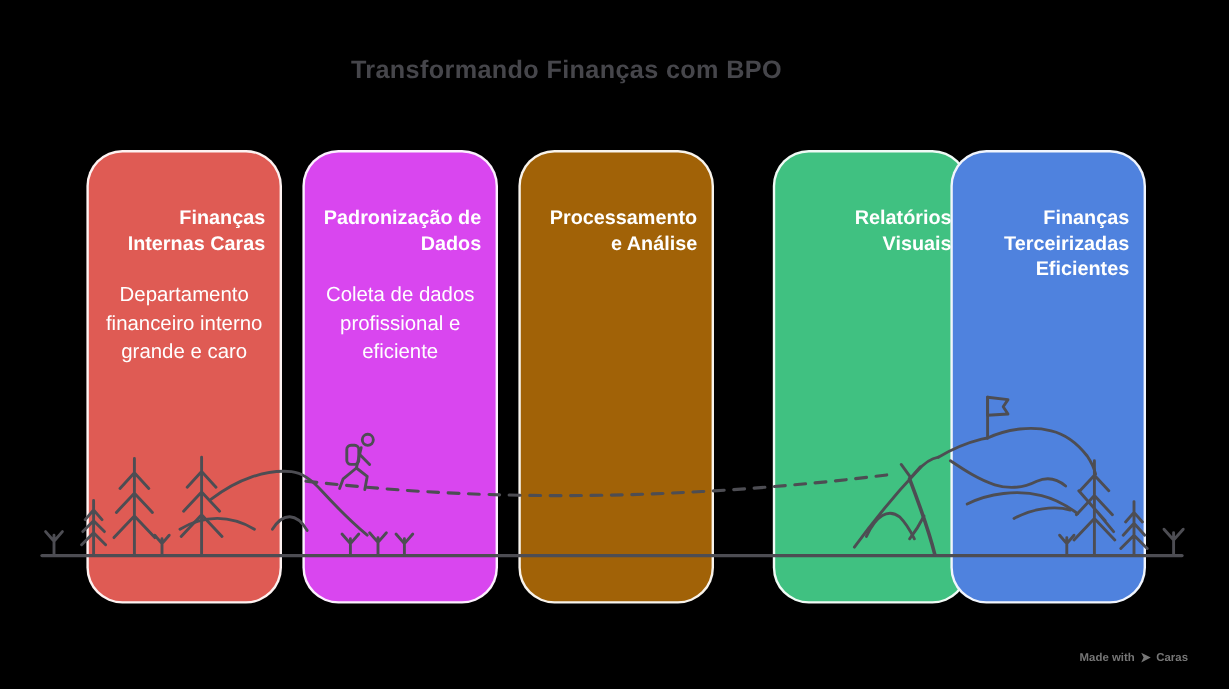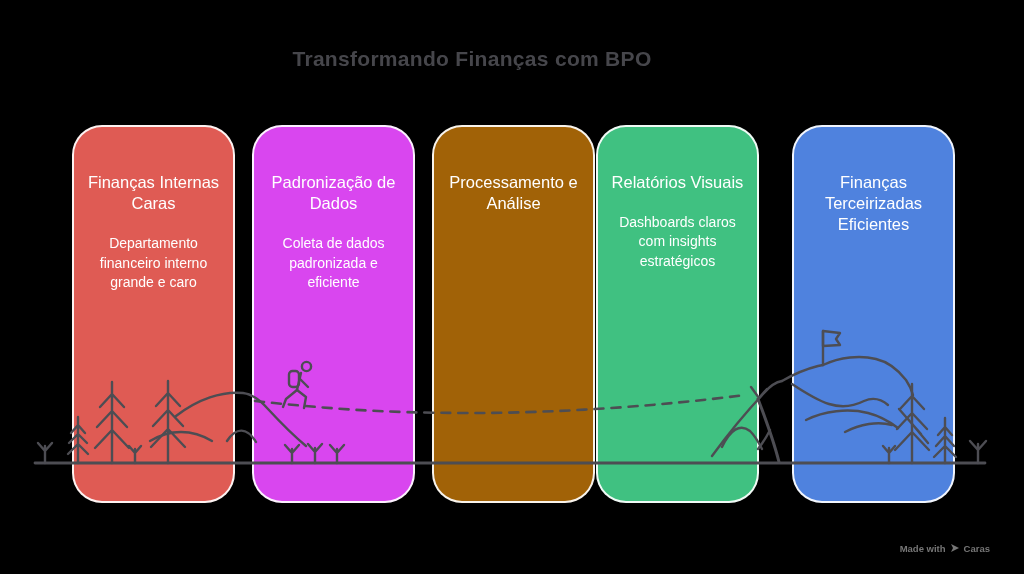--- a/index.html
+++ b/index.html
@@ -14,27 +14,28 @@
     color:#46464b;letter-spacing:.3px;
   }
   .card{
     position:absolute;top:125px;width:163px;height:378px;
     border-radius:30px;box-sizing:border-box;
     border:2px solid rgba(255,255,255,.92);
     padding:45px 12px 0 12px;
     text-align:center;color:#fff;
   }
   .card-title{
-    font-size:16.5px;font-weight:normal;line-height:1.28;
+    font-size:16.5px;font-weight:bold;line-height:1.28;
     margin:0 0 20px 0;
+    text-align:right;
   }
   .card-body{
-    font-size:14px;line-height:1.38;margin:0;
+    font-size:17px;line-height:1.38;margin:0;
   }
-  .c1{left:72px;} .c2{left:252px;} .c3{left:432px;} .c4{left:596px;} .c5{left:792px;}
+  .c1{left:72px;} .c2{left:252px;} .c3{left:432px;} .c4{left:644px;} .c5{left:792px;}
   .overlay{
     position:absolute;left:0;top:0;width:1024px;height:574px;
     pointer-events:none;
   }
   .watermark{
     position:absolute;right:34px;bottom:20px;
     font-size:9.5px;font-weight:bold;color:#767676;
     display:flex;align-items:flex-start;gap:4px;
   }
   .watermark svg{display:block;}
@@ -44,30 +45,29 @@
 
 <div class="page-title">Transformando Finanças com BPO</div>
 
 <div class="card c1" style="background-color: rgb(223, 91, 84);">
   <p class="card-title">Finanças Internas Caras</p>
   <p class="card-body">Departamento financeiro interno grande e caro</p>
 </div>
 
 <div class="card c2" style="background-color: #d946ef;">
   <p class="card-title">Padronização de Dados</p>
-  <p class="card-body">Coleta de dados padronizada e eficiente</p>
+  <p class="card-body">Coleta de dados profissional e eficiente</p>
 </div>
 
 <div class="card c3" style="background-color: #a16207;">
   <p class="card-title">Processamento e Análise</p>
 </div>
 
 <div class="card c4" style="background-color: rgb(64, 193, 129);">
   <p class="card-title">Relatórios Visuais</p>
-  <p class="card-body">Dashboards claros com insights estratégicos</p>
 </div>
 
 <div class="card c5" style="background-color: rgb(79, 130, 222);">
   <p class="card-title">Finanças Terceirizadas Eficientes</p>
 </div>
 
 <svg class="overlay" viewBox="0 0 1024 574" xmlns="http://www.w3.org/2000/svg" fill="none" stroke="#4d4d53" stroke-width="2.4" stroke-linecap="round" stroke-linejoin="round">
 
   <path d="M35,463 H985" stroke-width="2.8"></path>
 

